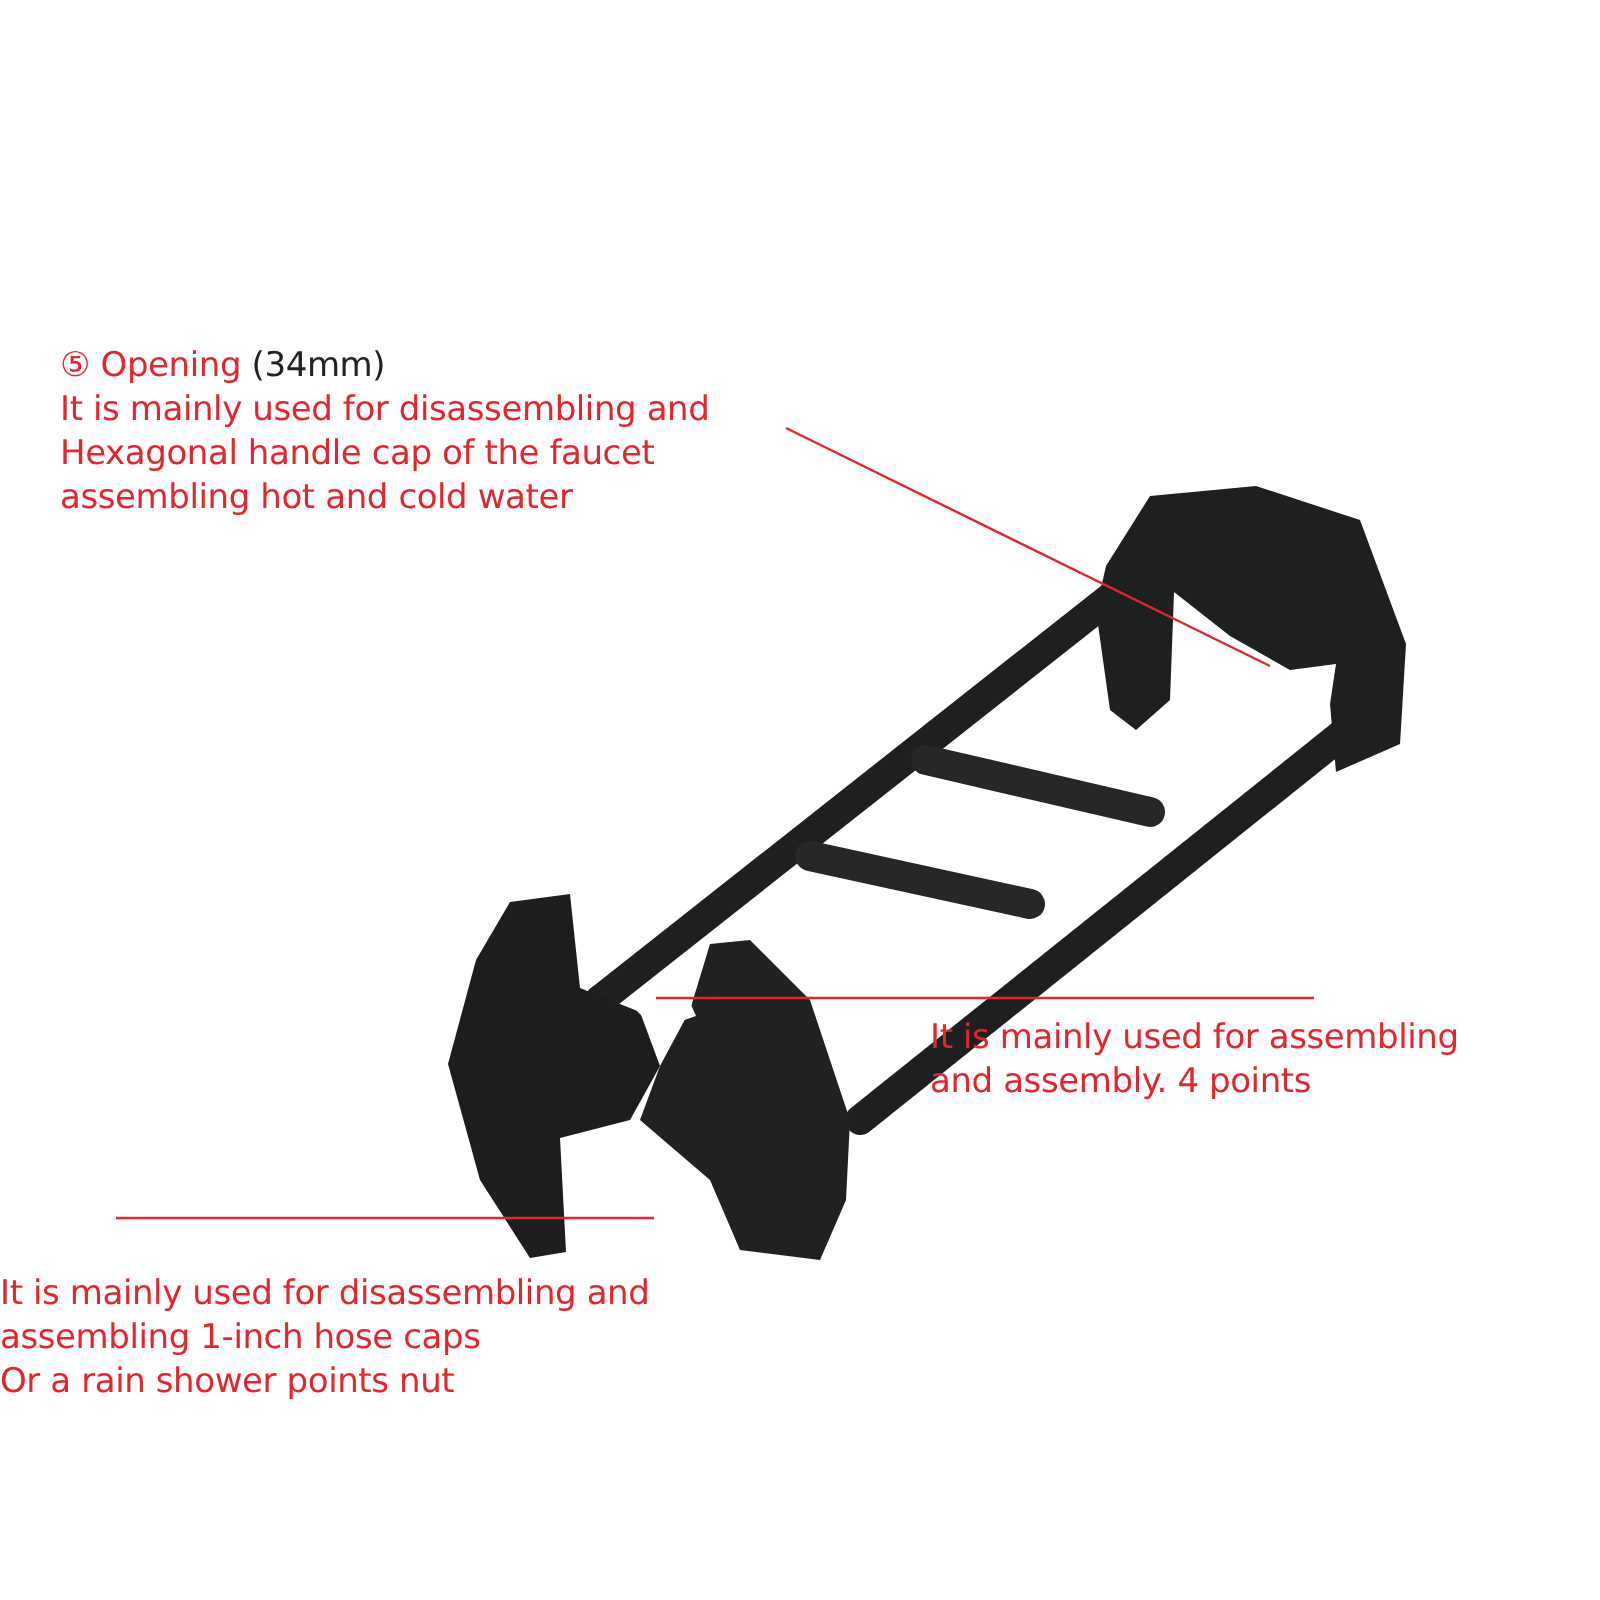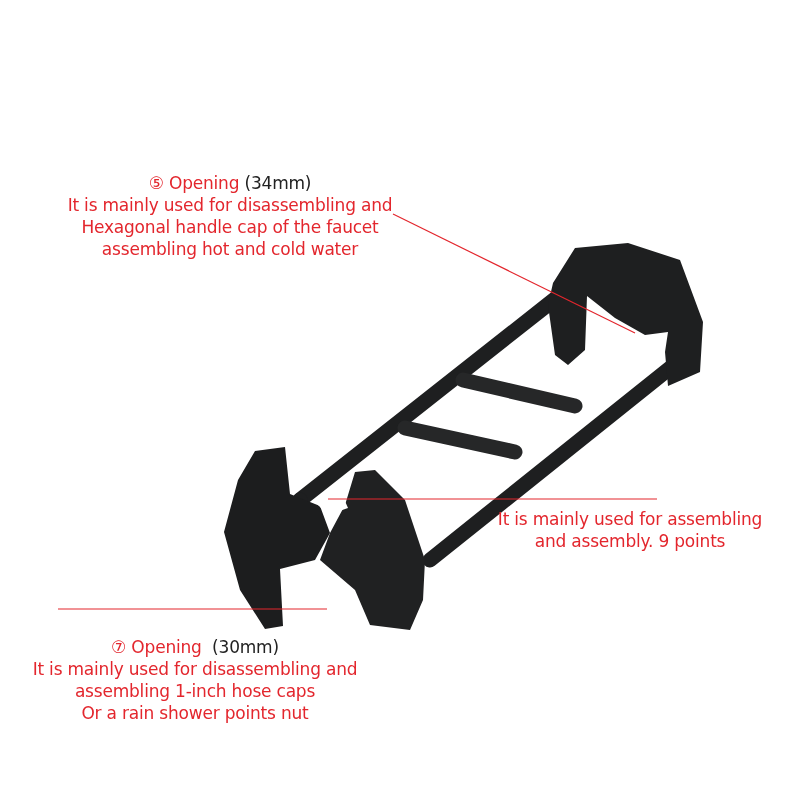--- a/index.html
+++ b/index.html
@@ -1,19 +1,19 @@
 <!DOCTYPE html>
 <html><head>
   <meta charset="utf-8">
   <style>
     html, body { margin:0; padding:0; }
     body { width:800px; height:800px; background:#ffffff; position:relative; overflow:hidden;
            font-family:"DejaVu Sans", "Liberation Sans", sans-serif; }
     .stage { position:absolute; left:0; top:0; width:800px; height:800px; }
-    .callout { position:absolute; text-align:center; color:#e3262d; font-size:17px; line-height:22px; letter-spacing:-0.2px; }
+    .callout { position:absolute; color:#e3262d; font-size:17px; line-height:22px; letter-spacing:-0.2px; }
     .callout .title { display:block; white-space:nowrap; }
     .callout .size { color:#222222; }
     .callout .line { display:block; white-space:nowrap; }
     #c5 { left:30px; top:172px; width:400px; }
     #c6 { left:465px; top:508px; width:330px; }
     #c7 { left:0px; top:636px; width:390px; }
     svg.art { position:absolute; left:0; top:0; }
   </style>
 </head>
 <body>
@@ -49,23 +49,22 @@
 
   <div class="callout" id="c5">
     <span class="title"><span>⑤</span> <span>Opening</span> <span class="size">(34mm)</span></span>
     <span class="line">It is mainly used for disassembling and</span>
     <span class="line">Hexagonal handle cap of the faucet</span>
     <span class="line">assembling hot and cold water</span>
   </div>
 
   <div class="callout" id="c6">
     <span class="line">It is mainly used for assembling</span>
-    <span class="line">and assembly. 9 points</span>
+    <span class="line">and assembly. 4 points</span>
   </div>
 
   <div class="callout" id="c7">
-    <span class="title"><span>⑦</span> <span>Opening</span>&nbsp; <span class="size">(30mm)</span></span>
     <span class="line">It is mainly used for disassembling and</span>
     <span class="line">assembling 1-inch hose caps</span>
     <span class="line">Or a rain shower points nut</span>
   </div>
 
 </div>
 
 </body></html>

